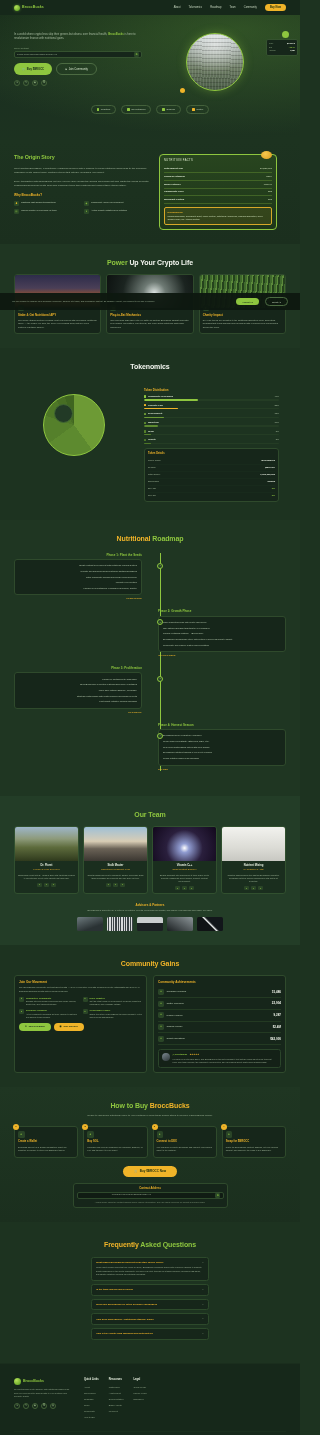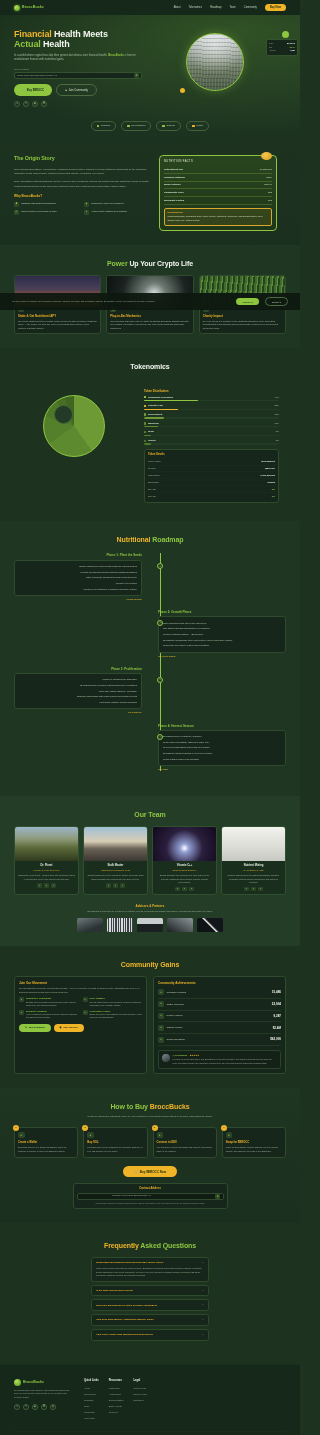--- a/index.html
+++ b/index.html
@@ -359,24 +359,20 @@
       <a>Roadmap</a>
       <a>Team</a>
       <a>Community</a>
       <button class="nav-cta">Buy Now</button>
     </div>
   </div>
 
   <div class="hero">
     <div class="hero-grid">
       <div class="hero-left">
-        <h1 class="hero-title">
-          <span class="hl-y">Financial</span><span> Health Meets</span><br>
-          <span class="hl-g">Actual</span><span> Health</span>
-        </h1>
         <div class="hero-sub">
           <span>In a world where crypto bros skip their greens but obsess over financial health,</span>
           <b>BroccBucks</b><span> is here to revolutionize finance with nutritional gains.</span>
         </div>
         <div class="field-label">Token Contract</div>
         <div class="addr-box">
           <span>0x8eg45c6f7a0c5a7c3b3d939d6d41cb</span>
           <div class="copy-btn">⧉</div>
         </div>
         <div class="hero-btns">

